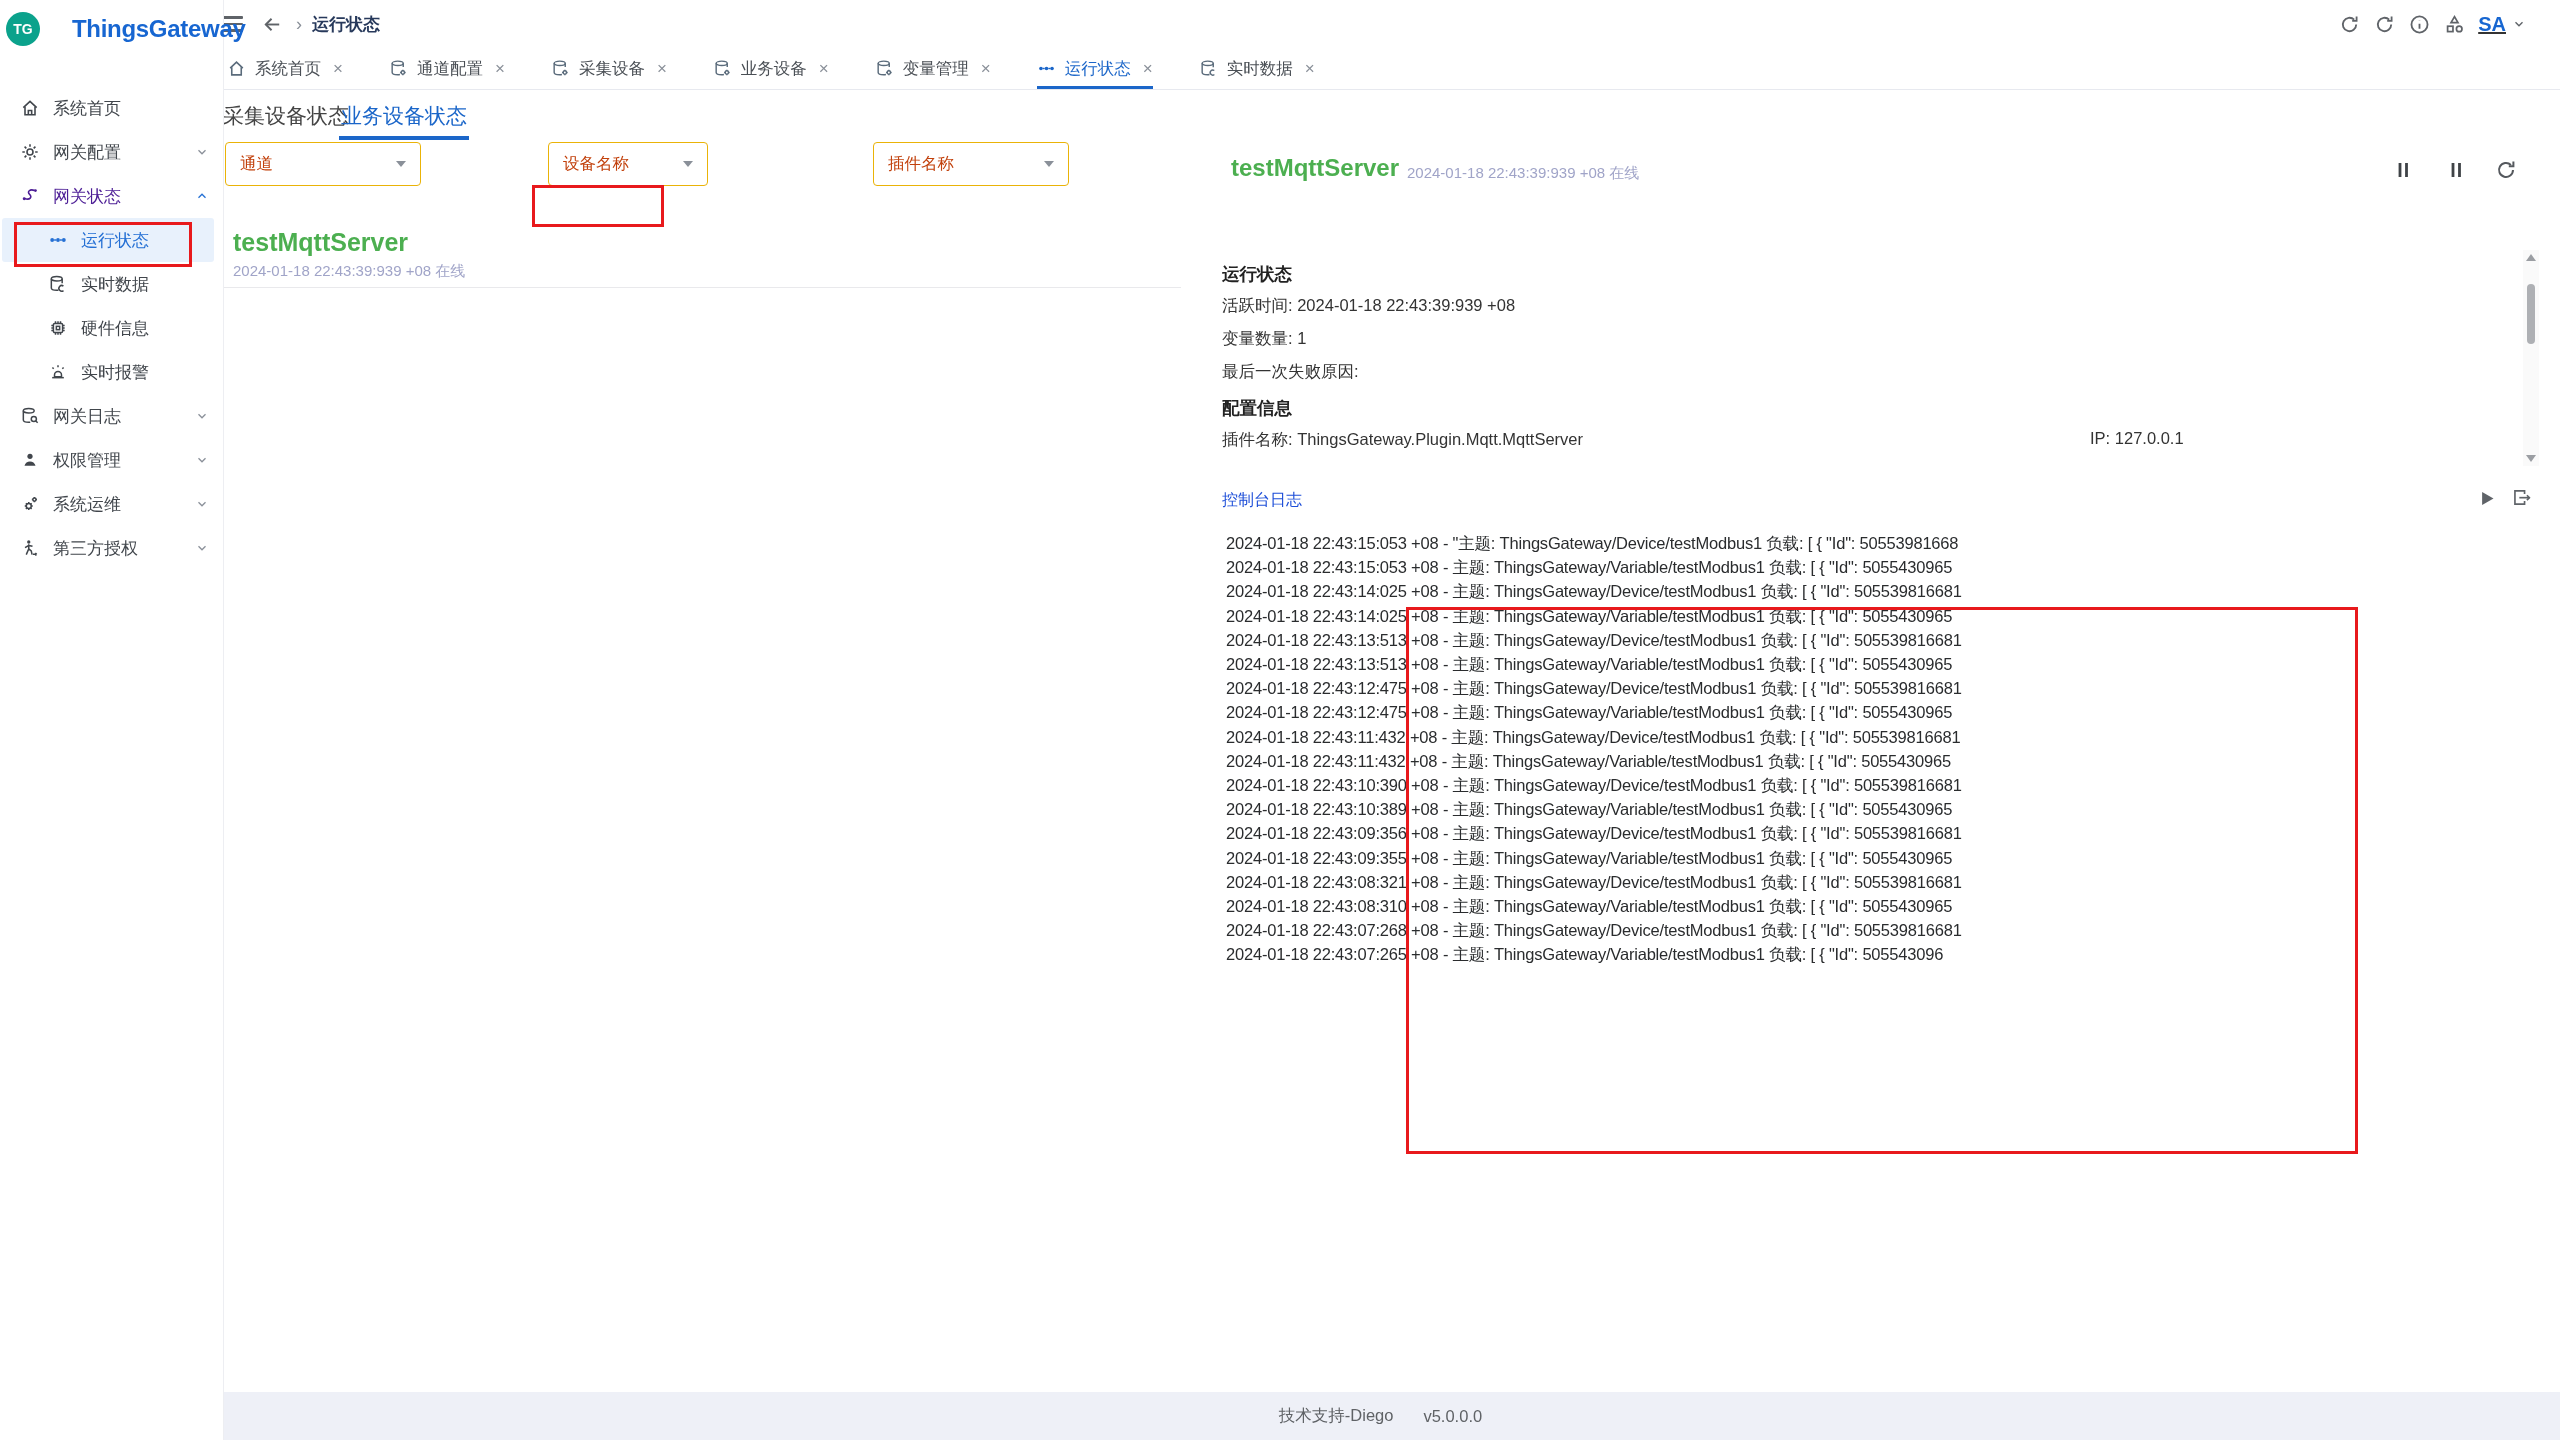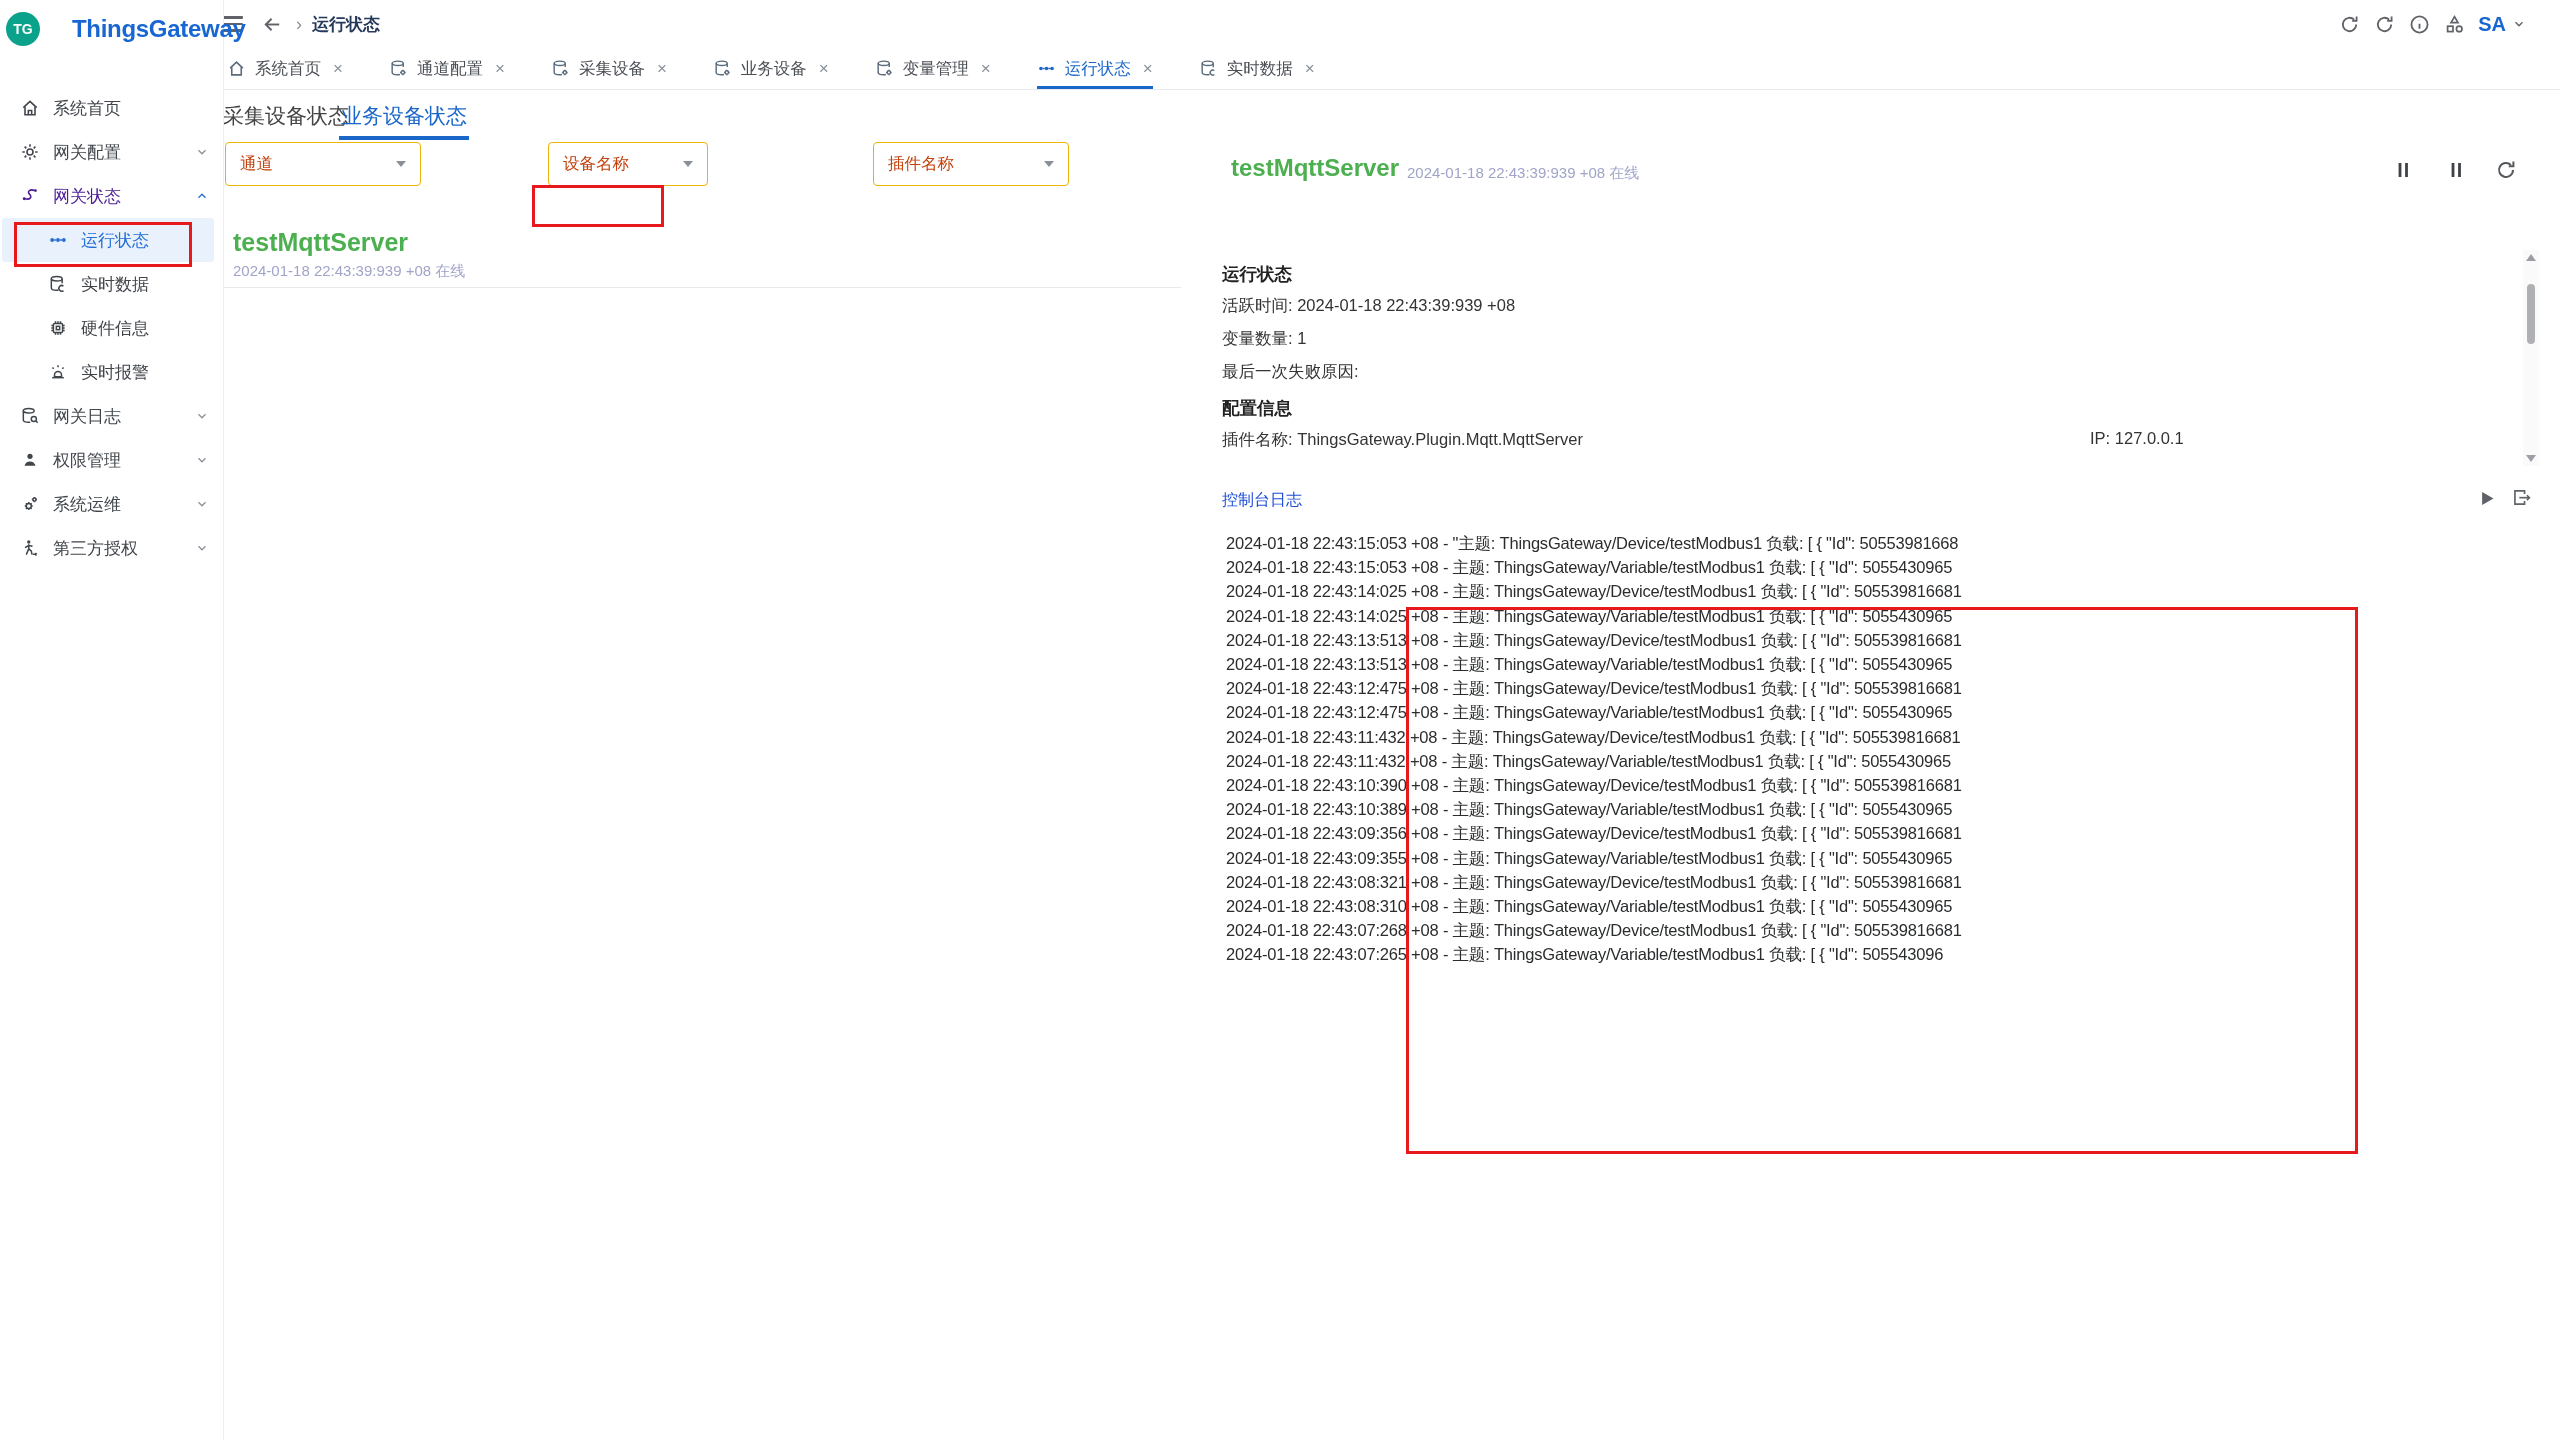--- a/index.html
+++ b/index.html
@@ -23,21 +23,21 @@
   .sb-ic { width:20px; height:20px; flex:0 0 20px; display:inline-flex; }
   .sb-ic svg { width:100%; height:100%; }
 
   
   .topbar { position:absolute; left:201px; top:0; width:2359px; height:48px; background:#fff; display:flex; align-items:center; padding:0 34px 0 22px; }
   .hamburger { width:20px; display:flex; flex-direction:column; gap:4px; cursor:pointer; }
   .hamburger i { display:block; height:2.4px; background:#5f6368; border-radius:1px; }
   .back-ic { margin-left:18px; }
   .crumb-sep { color:#8a9099; font-size:18px; margin:0 10px 0 12px; }
   .crumb-title { color:#27395b; font-size:17px; font-weight:bold; }
-  .topbar-right { margin-left:auto; display:flex; align-items:center; gap:12px; }
+  .topbar-right { margin-left:auto; display:flex; align-items:center; gap:12px;text-decoration:underline; }
   .tb-ic { width:23px; height:23px; color:#5f6368; display:inline-flex; cursor:pointer; }
   .tb-ic svg { width:100%; height:100%; }
   .user-box { display:flex; align-items:center; gap:6px; cursor:pointer; }
   .user-label { color:#1766d1; font-size:20px; font-weight:bold; }
   .chev-sm { width:14px; height:14px; color:#5f6368; display:inline-flex; }
 
   
   .tabbar { position:absolute; left:201px; top:48px; width:2359px; height:42px; border-bottom:1px solid #e7e9ef; display:flex; align-items:stretch; padding-left:26px; background:#fff; }
   .tab { display:flex; align-items:center; gap:9px; margin-right:46px; font-size:16.5px; color:#4a4f55; cursor:pointer; }
   .tab .t-ic { width:19px; height:19px; color:#5a6b7b; display:inline-flex; }
@@ -508,14 +508,18 @@
       <div class="log-line">2024-01-18 22:43:07:268 +08 - 主题: ThingsGateway/Device/testModbus1 负载: [ { "Id": 505539816681</div>
       <div class="log-line">2024-01-18 22:43:07:265 +08 - 主题: ThingsGateway/Variable/testModbus1 负载: [ { "Id": 505543096</div>
     </div>
 
     <div class="anno anno-subtab"></div>
     <div class="anno anno-log"></div>
   </div>
 
   <div class="anno anno-sidebar"></div>
 
+  <footer class="footer">
+    <span>技术支持-Diego</span>
+    <span>v5.0.0.0</span>
+  </footer>
 
 </div>
 
 </body></html>

